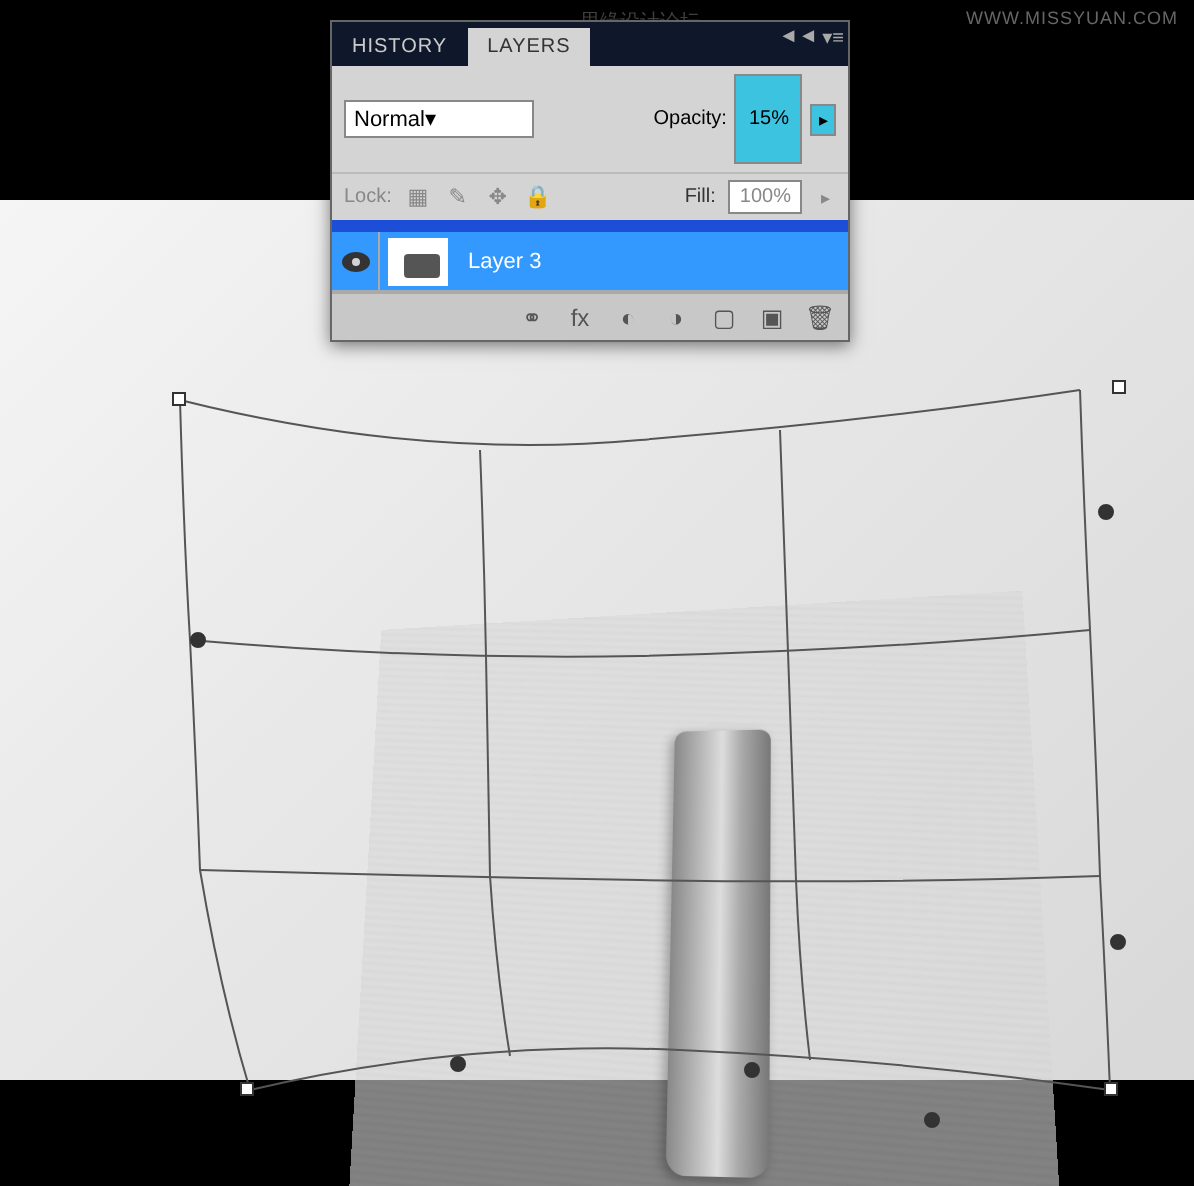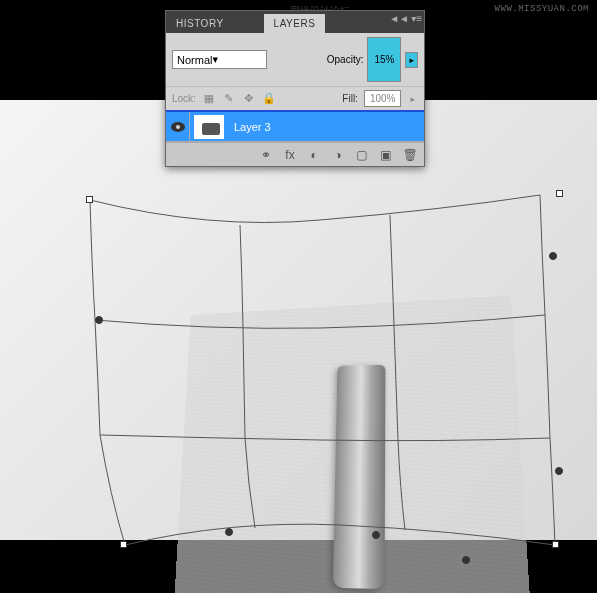--- a/index.html
+++ b/index.html
@@ -20,21 +20,20 @@
       height: 440px;
       background: linear-gradient(135deg, #f5f5f5 0%, #e8e8e8 40%, #d8d8d8 100%);
     }
     .watermark {
       position: absolute;
       top: 4px;
       right: 8px;
       color: #666;
       font-size: 9px;
       letter-spacing: 0.5px;
-      font-family: Liberation Mono, monospace;
     }
     .forum-text {
       position: absolute;
       top: 4px;
       left: 290px;
       color: #444;
       font-size: 10px;
     }
     .panel {
       position: absolute;
@@ -54,24 +53,23 @@
     }
     .panel-close {
       position: absolute;
       top: 2px;
       right: 2px;
       color: #aaa;
       font-size: 10px;
     }
     .tabs {
       display: flex;
-      background: #404040;
+      background: #0f172a;
       height: 22px;
       align-items: flex-end;
-      gap: 30px;
     }
     .tab {
       padding: 4px 10px;
       color: #ccc;
       font-size: 10px;
       letter-spacing: 0.5px;
       cursor: pointer;
     }
     .tab.active {
       background: #d4d4d4;
@@ -107,21 +105,21 @@
       background: #3cc3e0;
       padding: 2px 3px;
       font-size: 9px;
       border: 1px solid #888;
     }
     .lock-row {
       display: flex;
       align-items: center;
       padding: 3px 6px;
       gap: 6px;
-      border-bottom: 2px solid #1d4ed8;
+      border-bottom: 6px solid #1d4ed8;
       color: #888;
       font-size: 10px;
     }
     .lock-icons {
       display: flex;
       gap: 6px;
     }
     .lock-icon {
       width: 14px;
       height: 14px;

